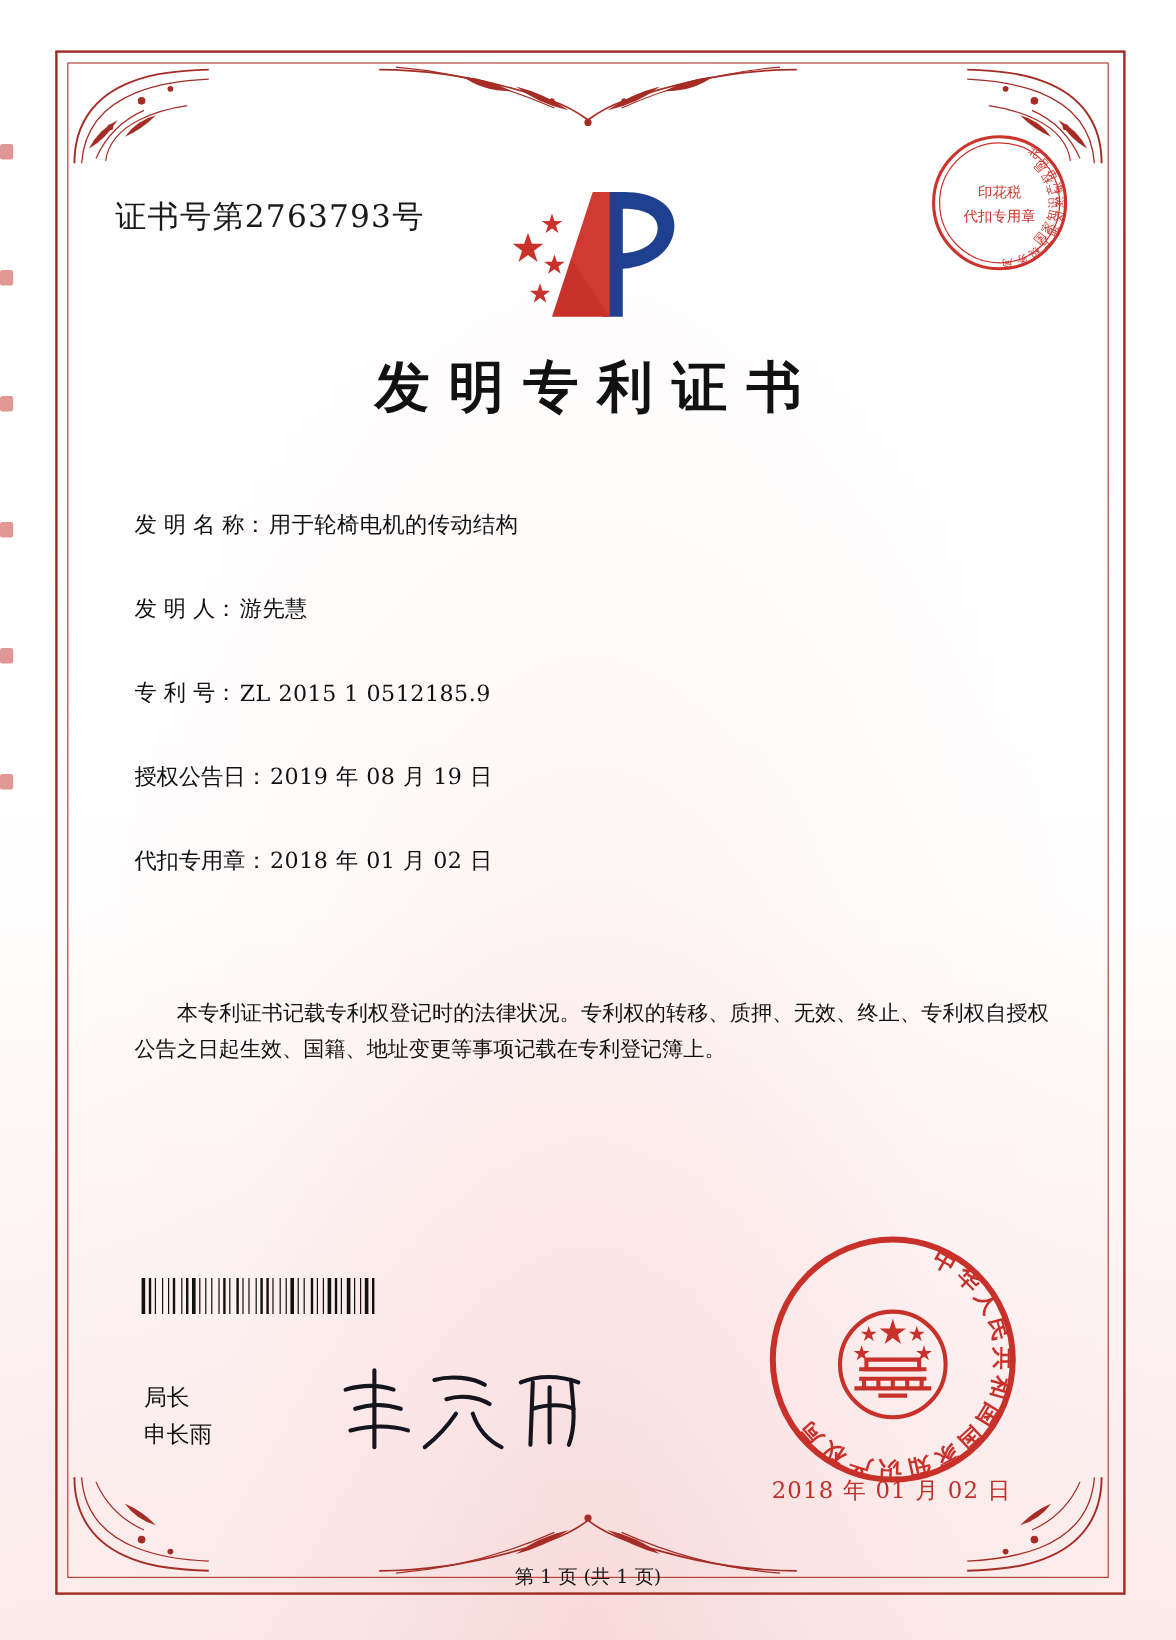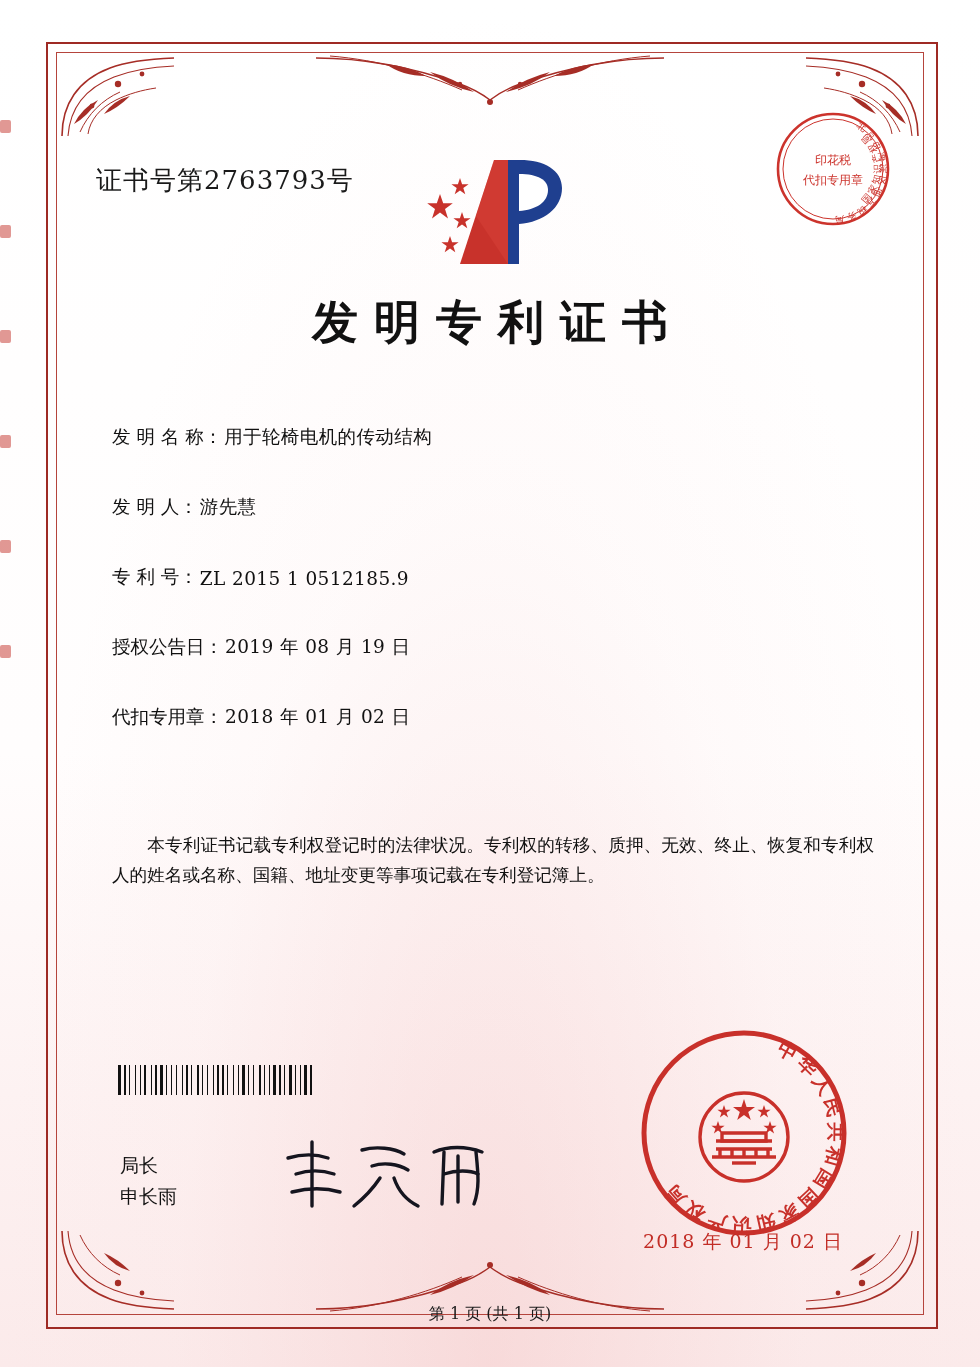--- a/index.html
+++ b/index.html
@@ -355,21 +355,21 @@
       <span class="flabel">授权公告日：</span>
       <span class="fvalue">2019 年 08 月 19 日</span>
     </div>
     <div class="field">
       <span class="flabel">代扣专用章：</span>
       <span class="fvalue">2018 年 01 月 02 日</span>
     </div>
   </div>
 
   <div class="body-text">
-    <p>本专利证书记载专利权登记时的法律状况。专利权的转移、质押、无效、终止、恢复和专利权人的姓名或名称、国籍、地址变更等事项记载在专利登记簿上。</p>
+    <p>本专利证书记载专利权登记时的法律状况。专利权的转移、质押、无效、终止、专利权自授权公告之日起生效、国籍、地址变更等事项记载在专利登记簿上。</p>
   </div>
 
   <div class="barcode" id="barcode">
       <i style="width:3px;margin-right:1px;"></i>
       <i style="width:1px;background:transparent;margin-right:1px;"></i>
       <i style="width:2px;margin-right:1px;"></i>
       <i style="width:1px;background:transparent;margin-right:1px;"></i>
       <i style="width:1px;margin-right:1px;"></i>
       <i style="width:3px;background:transparent;margin-right:1px;"></i>
       <i style="width:1px;margin-right:1px;"></i>

